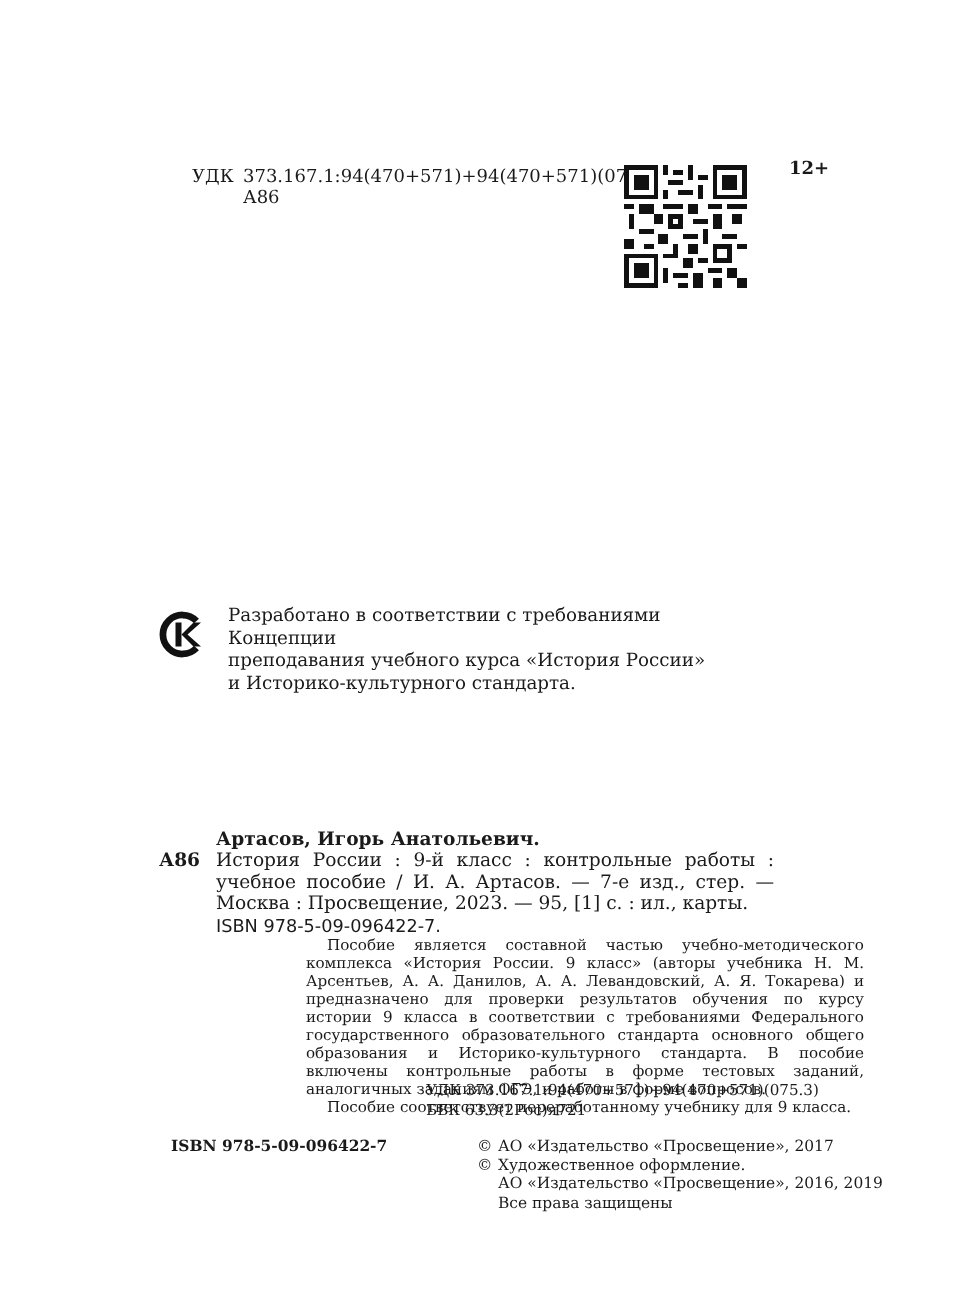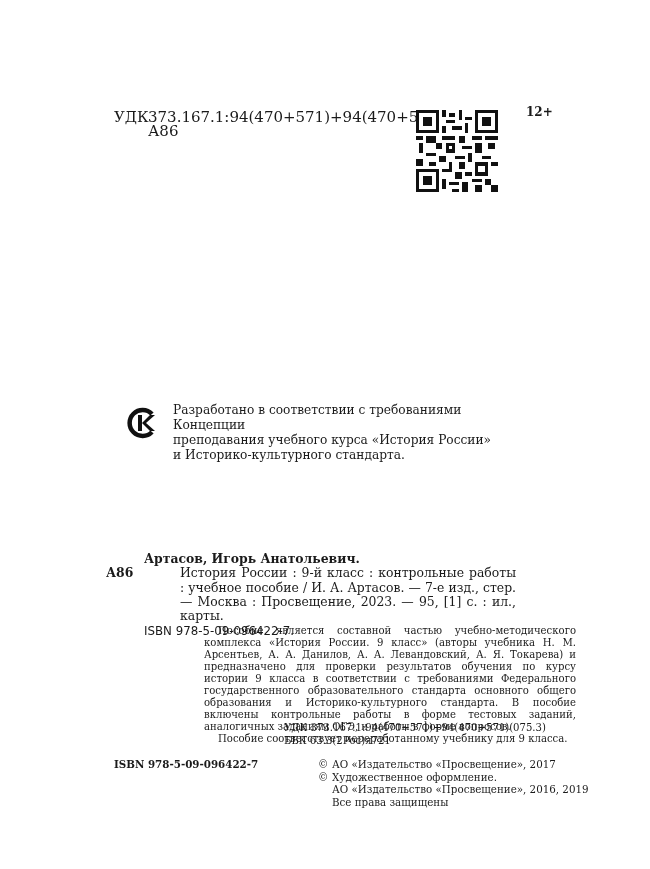--- a/index.html
+++ b/index.html
@@ -2,33 +2,33 @@
 <html><head>
 <meta charset="utf-8">
 <style>
   html, body { margin: 0; padding: 0; }
   body {
     width: 650px; height: 869px; background: #ffffff; position: relative;
     font-family: "DejaVu Serif", "Liberation Serif", serif; color: #1a1a1a;
     overflow: hidden;
   }
   .abs { position: absolute; }
-  .udk-block { left: 114px; top: 110px; font-size: 15px; line-height: 14px; text-align: right; }
+  .udk-block { left: 128px; top: 110px; font-size: 12px; line-height: 14px; }
   .udk-row { display: flex; white-space: nowrap; }
   .udk-row .lbl { width: 34px; }
   .age { left: 526px; top: 105px; font-size: 12px; font-weight: bold; }
   .qr { left: 416px; top: 110px; width: 82px; height: 82px; }
-  .concept { left: 125px; top: 403px; display: flex; align-items: flex-start; justify-content: center; }
+  .concept { left: 104px; top: 403px; display: flex; align-items: flex-start; justify-content: center; }
   .concept-icon { width: 34px; height: 34px; margin-right: 14px; margin-top: 3px; }
   .concept-text { font-size: 12.2px; line-height: 15px; width: 360px; }
   .catalog { left: 106px; top: 552px; width: 410px; font-size: 12.4px; line-height: 14.3px; }
   .author { margin-left: 38px; font-weight: bold; }
   .entry { display: flex; }
   .entry .code { width: 38px; font-weight: bold; flex: none; }
-  .entry .body { flex: 1; text-align: justify; margin-left: 36px; }
+  .entry .body { flex: 1; text-align: justify; }
   .isbn-line { margin-left: 38px; margin-top: 1px; font-family: "DejaVu Sans", "Liberation Sans", sans-serif; font-size: 11.8px; }
   .annotation { left: 168px; top: 625px; width: 372px; font-size: 10.1px; line-height: 12px; text-align: justify; margin-left: 36px; }
   .annotation p { margin: 0; text-indent: 14px; }
   .udk2 { left: 284px; top: 722px; font-size: 10.1px; line-height: 12.5px; font-weight: normal; }
   .isbn-bottom { left: 114px; top: 758px; font-size: 10.3px; font-weight: bold; }
   .copyright { left: 318px; top: 758px; font-size: 10.3px; line-height: 12.5px; }
   .copyright .cl { display: flex; }
   .copyright .sym { width: 14px; flex: none; }
 </style>
 </head>

